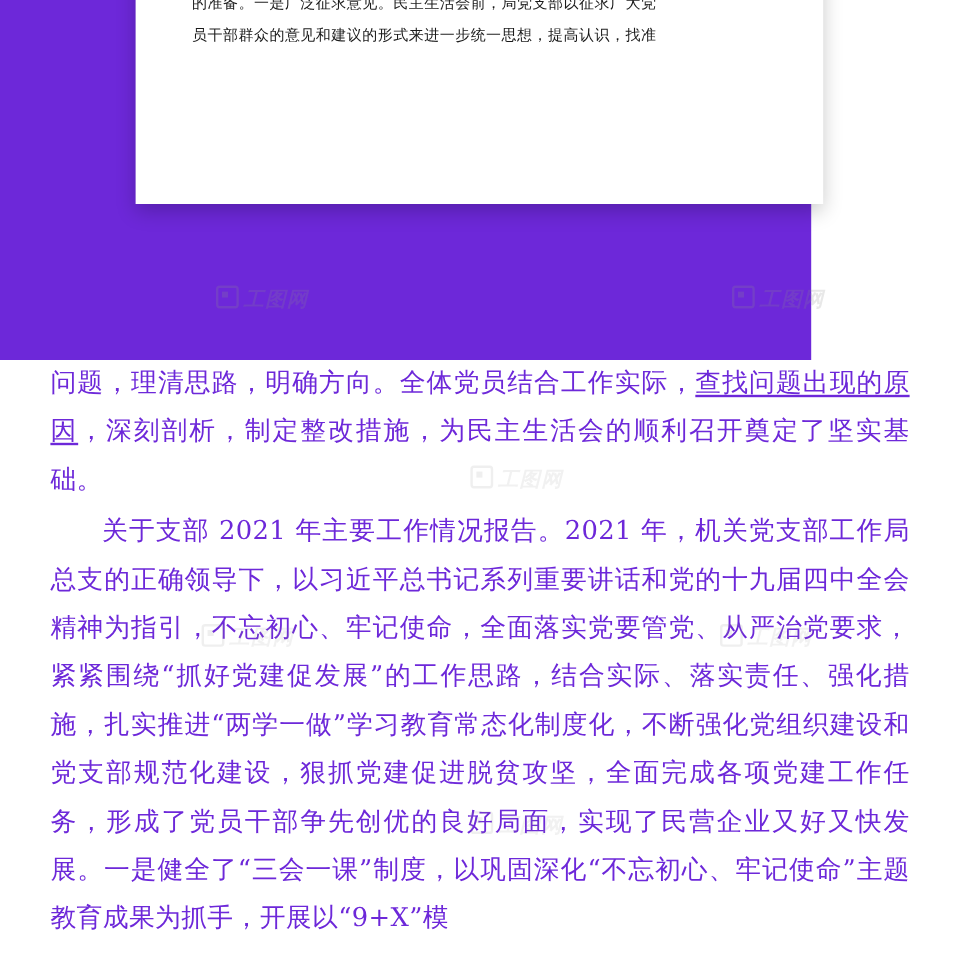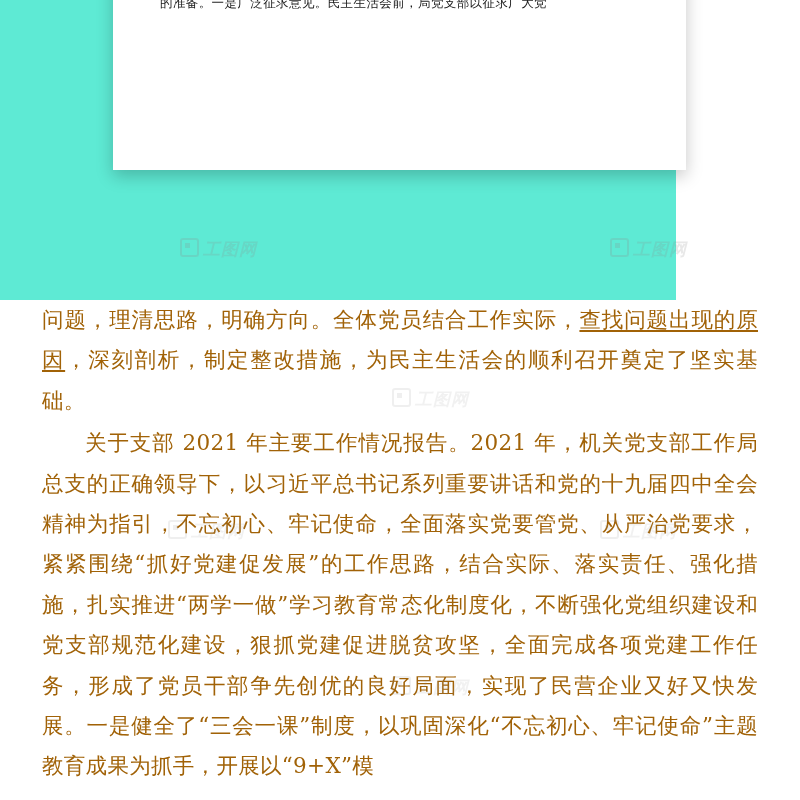--- a/index.html
+++ b/index.html
@@ -15,21 +15,21 @@
     position: relative;
   }
 
   
   .preview-wrap {
     position: absolute;
     left: 0;
     top: 0;
     width: 676px;
     height: 300px;
-    background: #5eead4;
+    background: #6d28d9;
   }
   .preview-card {
     position: absolute;
     left: 113px;
     top: -150px;
     width: 573px;
     height: 320px;
     background: #ffffff;
     box-shadow: 0 6px 16px rgba(0,0,0,0.22);
     overflow: hidden;
@@ -56,21 +56,21 @@
     left: 0;
     top: 300px;
     width: 800px;
     padding: 0 42px;
     box-sizing: border-box;
   }
   .doc-body p {
     margin: 0 0 2px 0;
     font-size: 21.5px;
     line-height: 1.88;
-    color: #a16207;
+    color: #6d28d9;
     text-align: justify;
     letter-spacing: 0.3px;
     font-family: "DejaVu Serif", "Liberation Serif", serif;
   }
   .doc-body p.indent {
     text-indent: 2em;
   }
   .doc-body .u {
     text-decoration: underline;
     text-underline-offset: 3px;
@@ -125,20 +125,21 @@
   .wm5 { left: 600px;  top: 520px; }
   .wm6 { left: 392px;  top: 676px; }
 </style>
 </head>
 <body>
 
 <div class="preview-wrap">
   <div class="preview-card">
     <div class="preview-text">
       <p>的准备。一是广泛征求意见。民主生活会前，局党支部以征求广大党</p>
+      <p>员干部群众的意见和建议的形式来进一步统一思想，提高认识，找准</p>
     </div>
   </div>
 </div>
 
 <div class="doc-body">
   <p>问题，理清思路，明确方向。全体党员结合工作实际，<span class="u">查找问题出现的原因</span>，深刻剖析，制定整改措施，为民主生活会的顺利召开奠定了坚实基础。</p>
   <p class="indent">关于支部 2021 年主要工作情况报告。2021 年，机关党支部工作局总支的正确领导下，以习近平总书记系列重要讲话和党的十九届四中全会精神为指引，不忘初心、牢记使命，全面落实党要管党、从严治党要求，紧紧围绕“抓好党建促发展”的工作思路，结合实际、落实责任、强化措施，扎实推进“两学一做”学习教育常态化制度化，不断强化党组织建设和党支部规范化建设，狠抓党建促进脱贫攻坚，全面完成各项党建工作任务，形成了党员干部争先创优的良好局面，实现了民营企业又好又快发展。一是健全了“三会一课”制度，以巩固深化“不忘初心、牢记使命”主题教育成果为抓手，开展以“9+X”模</p>
 </div>
 
 <div class="wm wm1"><span class="logo"></span><span>工图网</span></div>

